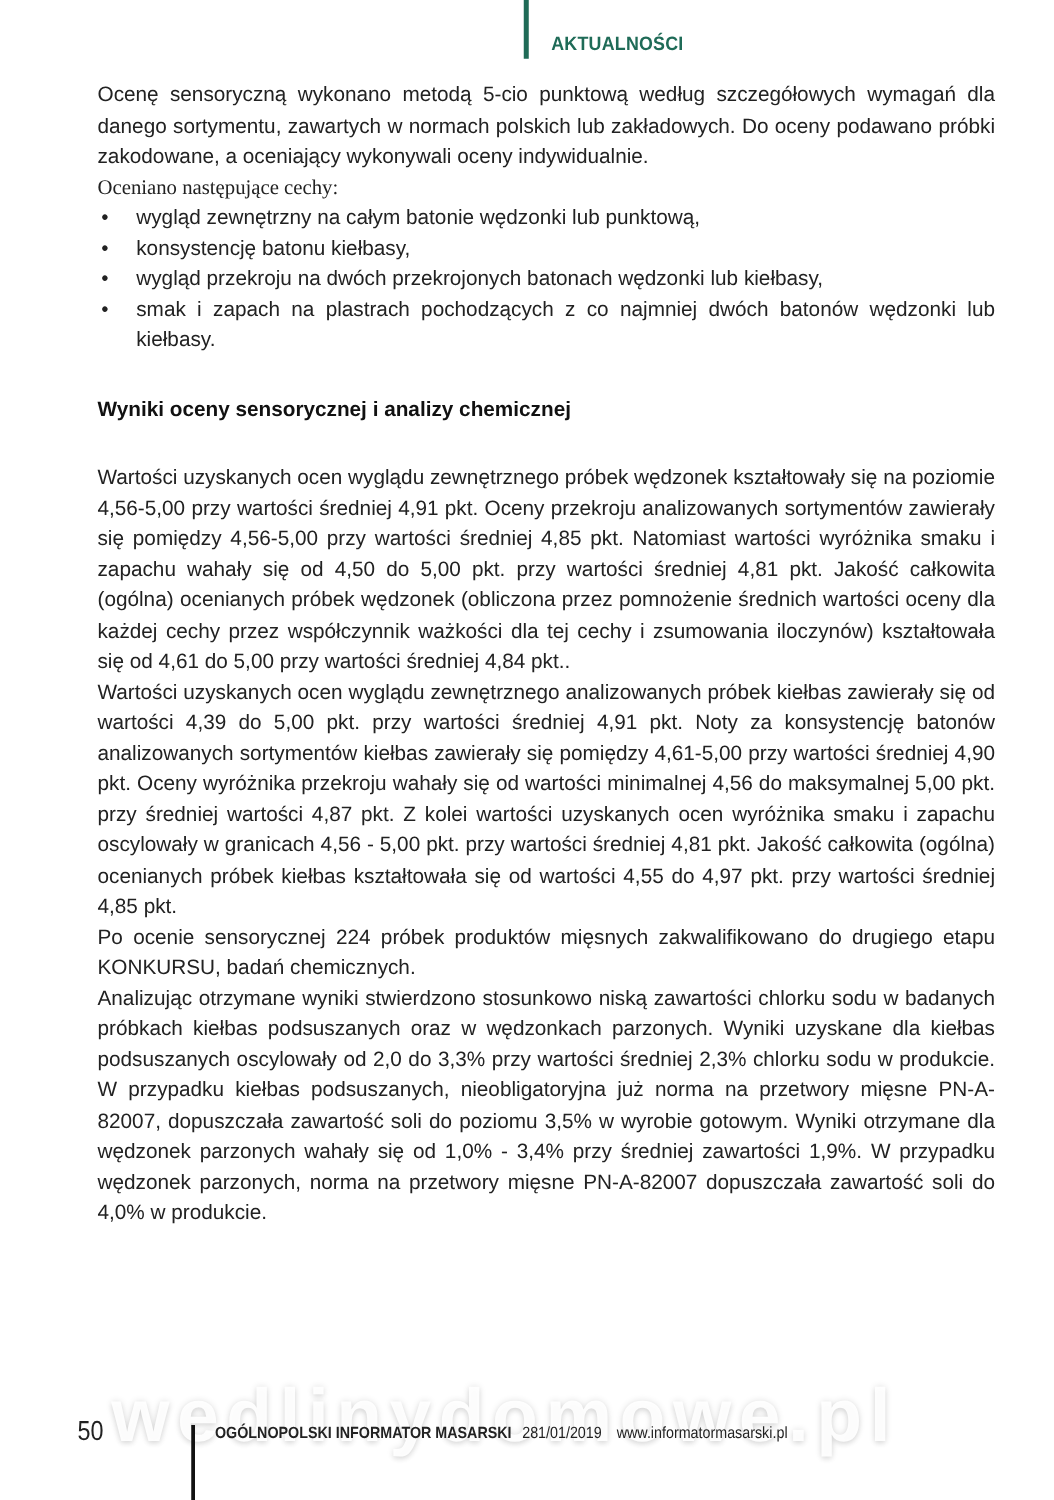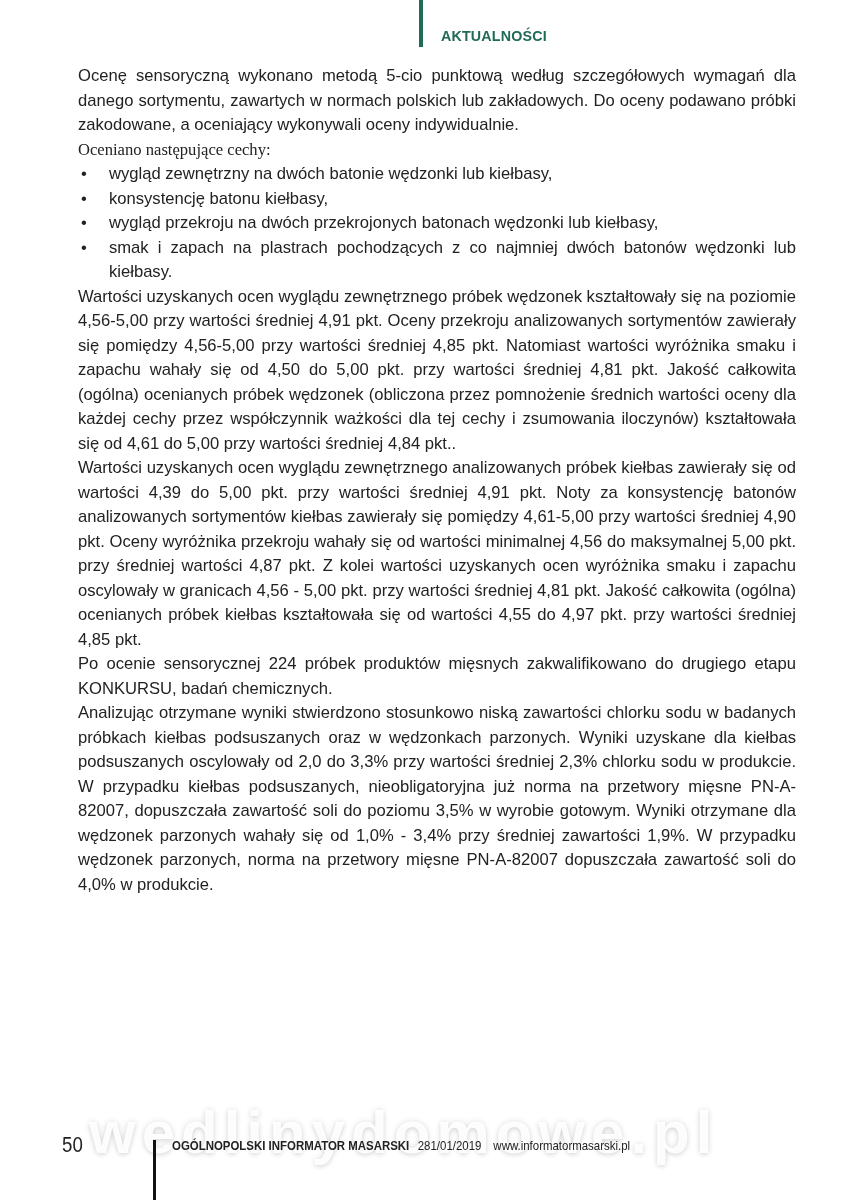--- a/index.html
+++ b/index.html
@@ -50,26 +50,27 @@
 </head>
 <body>
 
 <div class="section-rule"></div>
 <div class="section-label">AKTUALNOŚCI</div>
 
 <div class="content">
   <p>Ocenę sensoryczną wykonano metodą 5-cio punktową według szczegółowych wymagań dla danego sortymentu, zawartych w normach polskich lub zakładowych. Do oceny podawano próbki zakodowane, a oceniający wykonywali oceny indywidualnie.</p>
   <p class="last-left">Oceniano następujące cechy:</p>
   <ul class="features">
-    <li>wygląd zewnętrzny na dwóch batonie wędzonki lub kiełbasy,</li>
+    <li>wygląd zewnętrzny na całym batonie wędzonki lub punktową,</li>
     <li>konsystencję batonu kiełbasy,</li>
     <li>wygląd przekroju na dwóch przekrojonych batonach wędzonki lub kiełbasy,</li>
     <li>smak i zapach na plastrach pochodzących z co najmniej dwóch batonów wędzonki lub kiełbasy.</li>
   </ul>
 
+  <h2 class="section-heading">Wyniki oceny sensorycznej i analizy chemicznej</h2>
 
   <p>Wartości uzyskanych ocen wyglądu zewnętrznego próbek wędzonek kształtowały się na poziomie 4,56-5,00 przy wartości średniej 4,91 pkt. Oceny przekroju analizowanych sortymentów zawierały się pomiędzy 4,56-5,00 przy wartości średniej 4,85 pkt. Natomiast wartości wyróżnika smaku i zapachu wahały się od 4,50 do 5,00 pkt. przy wartości średniej 4,81 pkt. Jakość całkowita (ogólna) ocenianych próbek wędzonek (obliczona przez pomnożenie średnich wartości oceny dla każdej cechy przez współczynnik ważkości dla tej cechy i zsumowania iloczynów) kształtowała się od 4,61 do 5,00 przy wartości średniej 4,84 pkt..</p>
   <p>Wartości uzyskanych ocen wyglądu zewnętrznego analizowanych próbek kiełbas zawierały się od wartości 4,39 do 5,00 pkt. przy wartości średniej 4,91 pkt. Noty za konsystencję batonów analizowanych sortymentów kiełbas zawierały się pomiędzy 4,61-5,00 przy wartości średniej 4,90 pkt. Oceny wyróżnika przekroju wahały się od wartości minimalnej 4,56 do maksymalnej 5,00 pkt. przy średniej wartości 4,87 pkt. Z kolei wartości uzyskanych ocen wyróżnika smaku i zapachu oscylowały w granicach 4,56 - 5,00 pkt. przy wartości średniej 4,81 pkt. Jakość całkowita (ogólna) ocenianych próbek kiełbas kształtowała się od wartości 4,55 do 4,97 pkt. przy wartości średniej 4,85 pkt.</p>
   <p>Po ocenie sensorycznej 224 próbek produktów mięsnych zakwalifikowano do drugiego etapu KONKURSU, badań chemicznych.</p>
   <p>Analizując otrzymane wyniki stwierdzono stosunkowo niską zawartości chlorku sodu w badanych próbkach kiełbas podsuszanych oraz w wędzonkach parzonych. Wyniki uzyskane dla kiełbas podsuszanych oscylowały od 2,0 do 3,3% przy wartości średniej 2,3% chlorku sodu w produkcie. W przypadku kiełbas podsuszanych, nieobligatoryjna już norma na przetwory mięsne PN-A-82007, dopuszczała zawartość soli do poziomu 3,5% w wyrobie gotowym. Wyniki otrzymane dla wędzonek parzonych wahały się od 1,0% - 3,4% przy średniej zawartości 1,9%. W przypadku wędzonek parzonych, norma na przetwory mięsne PN-A-82007 dopuszczała zawartość soli do 4,0% w produkcie.</p>
 </div>
 
 <div class="watermark">wedlinydomowe.pl</div>
 
 <div class="page-number">50</div>

